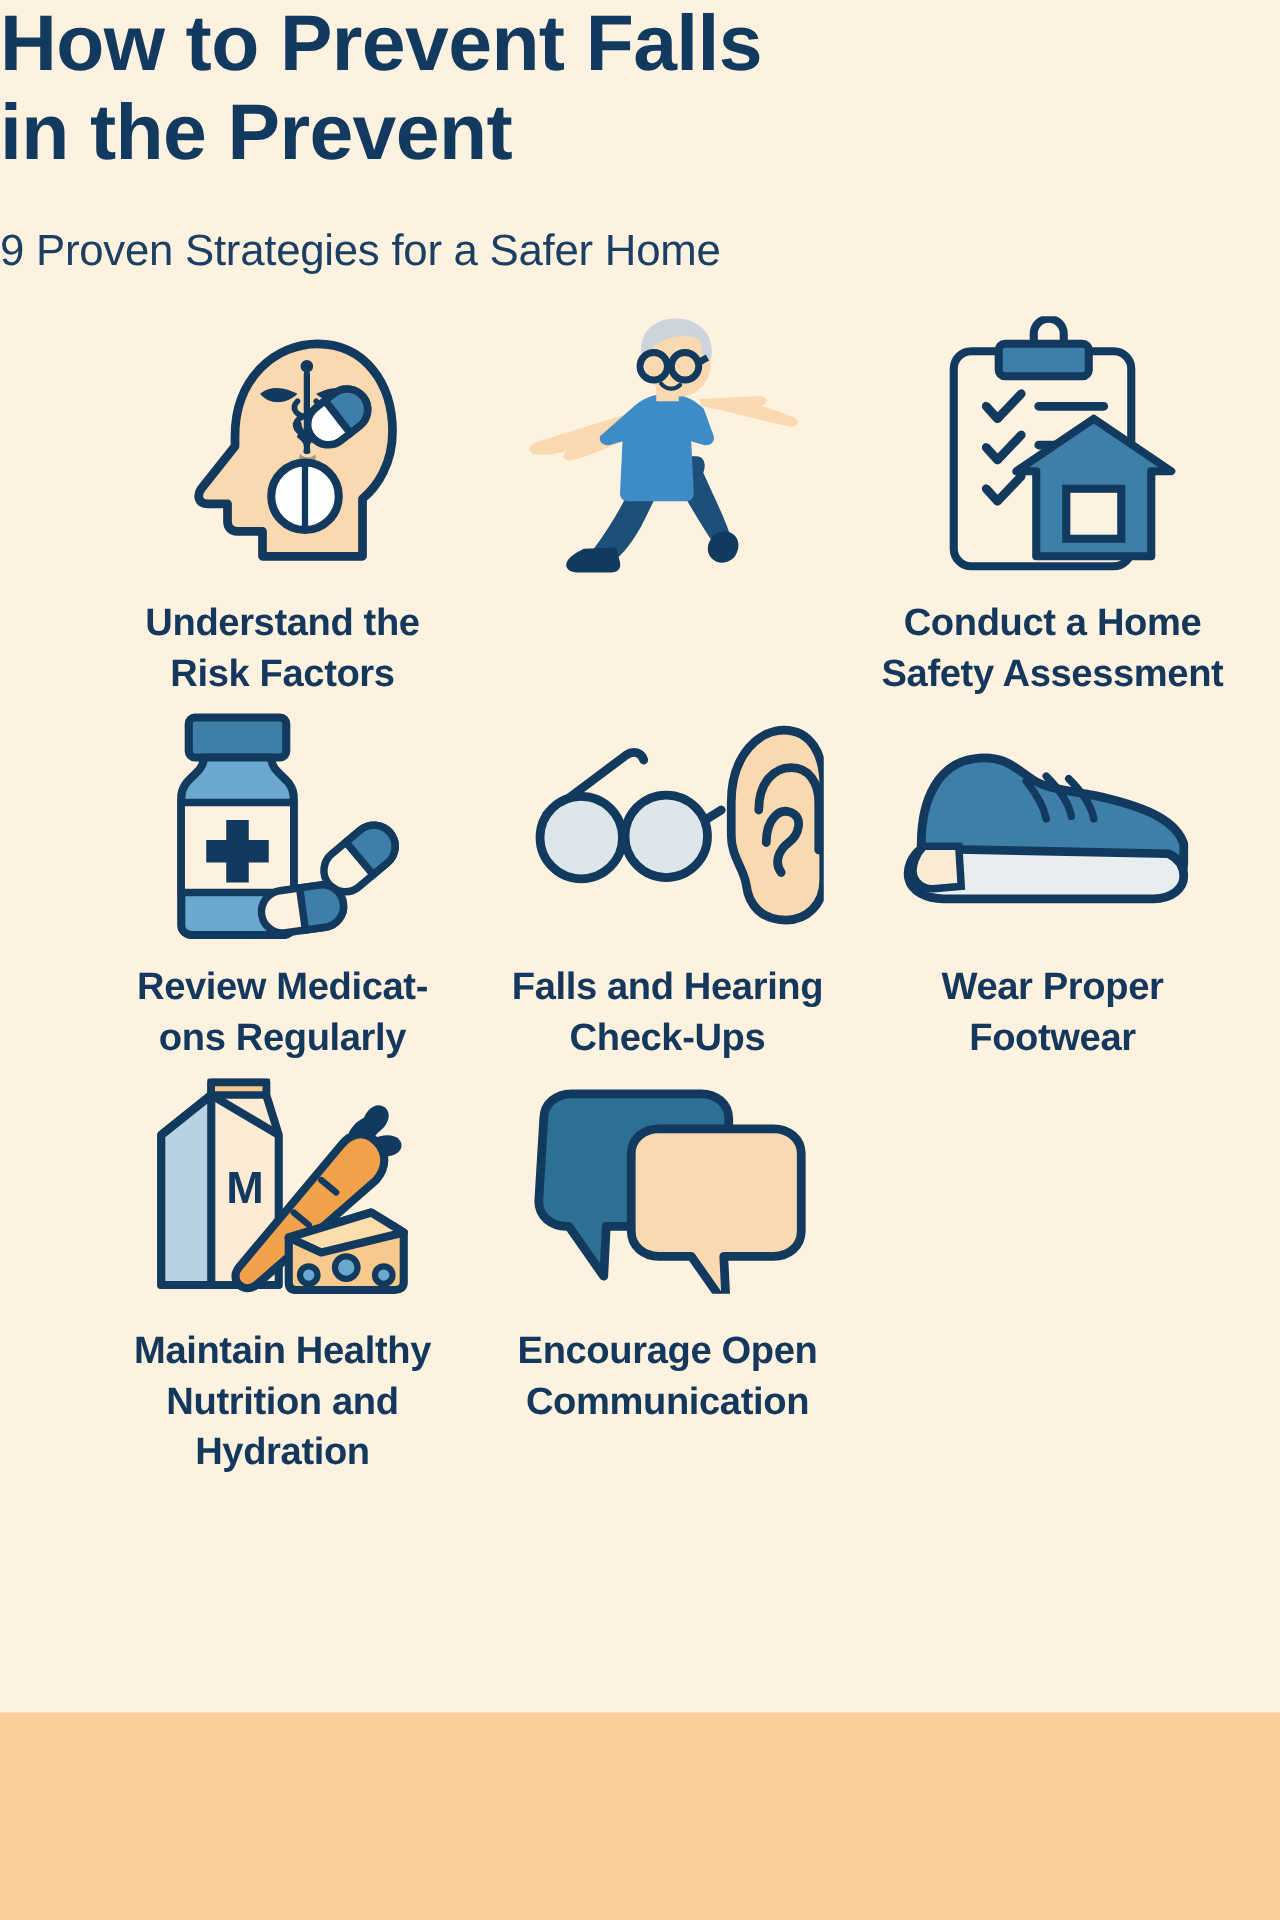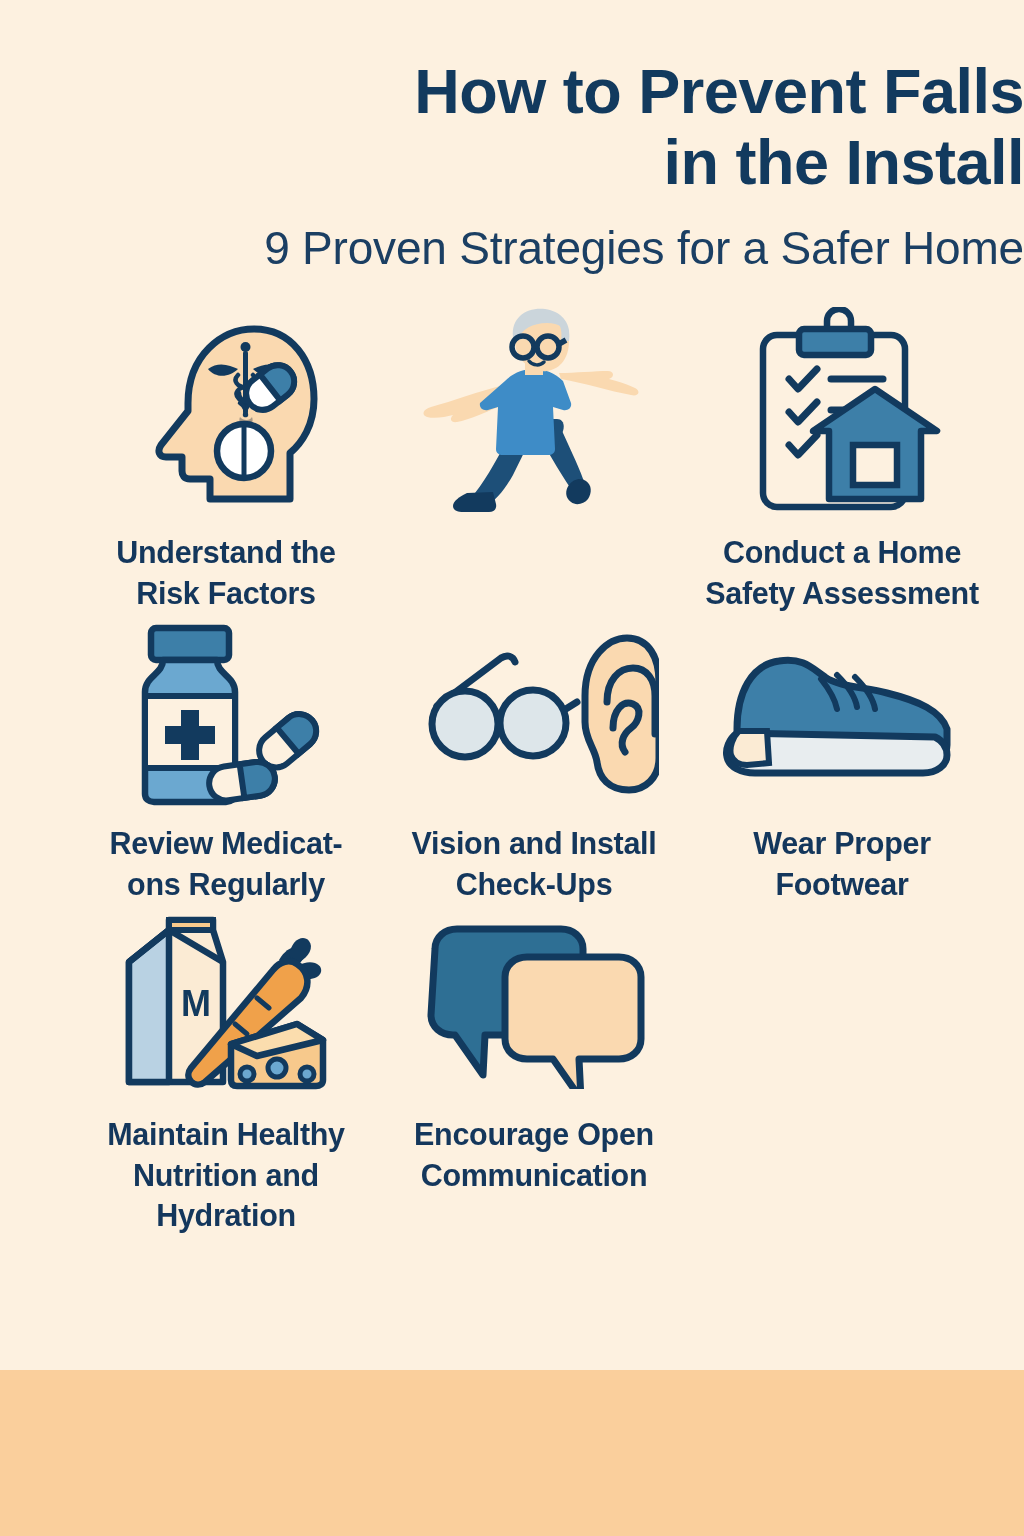--- a/index.html
+++ b/index.html
@@ -5,32 +5,32 @@
   * { margin:0; padding:0; box-sizing:border-box; }
   html, body { width:1024px; height:1536px; }
   body {
     background:#FDF1E0;
     font-family:"Liberation Sans", sans-serif;
     position:relative;
     overflow:hidden;
   }
   .page { width:1024px; height:1536px; position:relative; background:#FDF1E0; }
 
-  .header { padding-top:56px; text-align:right; }
+  .header { text-align:left; }
   .title {
     font-size:63px;
     line-height:1.12;
     font-weight:bold;
     color:#123A5E;
     letter-spacing:-0.5px;
   }
   .title .l2 { display:block; }
   .subtitle {
-    margin-top:24px;
-    font-size:46px;
+    margin-top:40px;
+    font-size:35px;
     color:#1B3F63;
     font-weight:normal;
     letter-spacing:-0.2px;
   }
 
   .grid {
     margin-top:32px;
     display:grid;
     grid-template-columns:repeat(3,1fr);
     grid-template-rows:repeat(3,auto);
@@ -60,21 +60,21 @@
     height:166px;
     background:#FACF9C;
   }
 </style>
 </head>
 <body>
 
 <div class="page">
 
   <div class="header">
-    <h1 class="title"><span>How to Prevent Falls</span><span class="l2">in the Install</span></h1>
+    <h1 class="title"><span>How to Prevent Falls</span><span class="l2">in the Prevent</span></h1>
     <div class="subtitle">9 Proven Strategies for a Safer Home</div>
   </div>
 
   <div class="grid">
 
     <div class="cell">
       <div class="art">
         <svg width="200" height="215" viewBox="0 0 200 215">
           <path d="M62 96 C62 48 96 22 128 22 C166 22 188 54 188 92 C188 118 176 136 164 146 L164 192 L84 192 L84 172 L64 172 C58 172 56 168 56 164 L56 150 L40 150 C33 150 31 144 35 138 L62 104 Z" fill="#FAD9B0" stroke="#123A5E" stroke-width="7" stroke-linejoin="round"></path>
           <g fill="#123A5E">
@@ -191,21 +191,21 @@
             <line x1="86" y1="92" x2="104" y2="92"></line>
           </g>
           <circle cx="56" cy="96" r="33" fill="#DDE6EA" stroke="#123A5E" stroke-width="7"></circle>
           <circle cx="124" cy="95" r="33" fill="#DDE6EA" stroke="#123A5E" stroke-width="7"></circle>
 
           <path d="M176 68 C176 28 200 10 218 10 C240 10 250 30 250 54 L250 130 c0 20 -14 32 -30 32 c-20 0 -30 -12 -32 -28 c-2 -14 -12 -22 -12 -40 Z" fill="#FAD9B0" stroke="#123A5E" stroke-width="7" stroke-linejoin="round"></path>
           <path d="M198 74 C198 52 210 40 224 40 C238 40 246 52 246 68 L246 106" fill="none" stroke="#123A5E" stroke-width="7" stroke-linecap="round"></path>
           <path d="M204 100 C204 82 214 72 224 76 C234 80 230 94 222 100 C214 106 210 116 216 124" fill="none" stroke="#123A5E" stroke-width="7" stroke-linecap="round"></path>
         </svg>
       </div>
-      <div class="caption" style="white-space:pre-line">Vision and Install
+      <div class="caption" style="white-space:pre-line">Falls and Hearing
 Check-Ups</div>
     </div>
 
     <div class="cell row3">
       <div class="art">
         <svg width="250" height="160" viewBox="0 0 250 160">
           <path d="M20 96 C20 60 34 32 62 28 C86 24 96 36 108 44 C122 54 148 54 170 60 C202 68 224 78 230 96 L230 112 c0 10 -8 16 -20 16 H44 c-16 0 -24 -10 -24 -22 Z" fill="#3D7FA8" stroke="#123A5E" stroke-width="7" stroke-linejoin="round"></path>
           <path d="M20 100 c-8 6 -12 16 -10 24 c2 10 14 16 28 16 h168 c14 0 24 -8 24 -18 c0 -8 -4 -14 -12 -18 Z" fill="#E8EDEF" stroke="#123A5E" stroke-width="7" stroke-linejoin="round"></path>
           <path d="M22 98 c-6 6 -10 16 -8 24 c2 6 8 10 16 10 l22 -2 l-2 -32 Z" fill="#FBEBD4" stroke="#123A5E" stroke-width="6"></path>
           <g fill="none" stroke="#123A5E" stroke-width="6" stroke-linecap="round">

